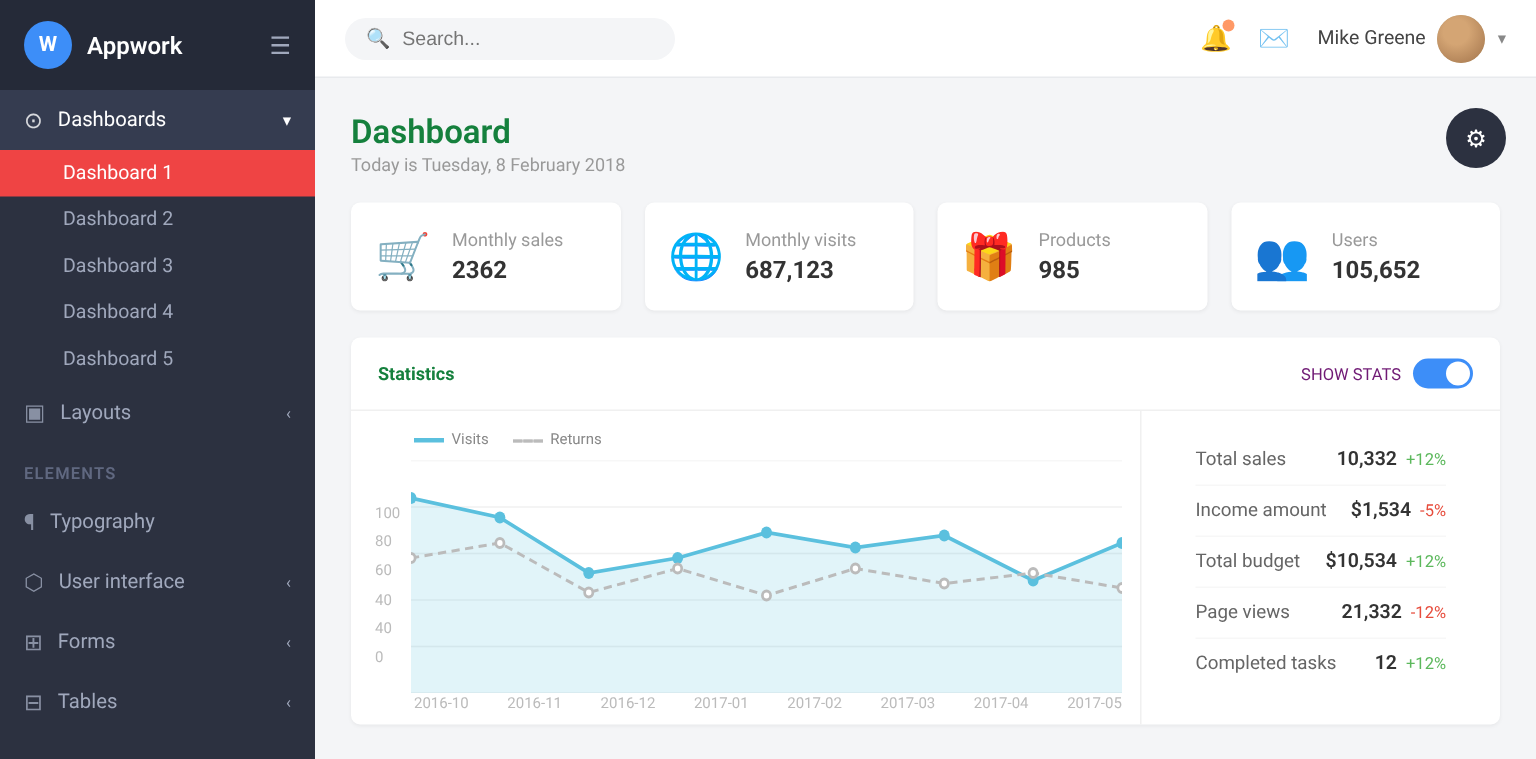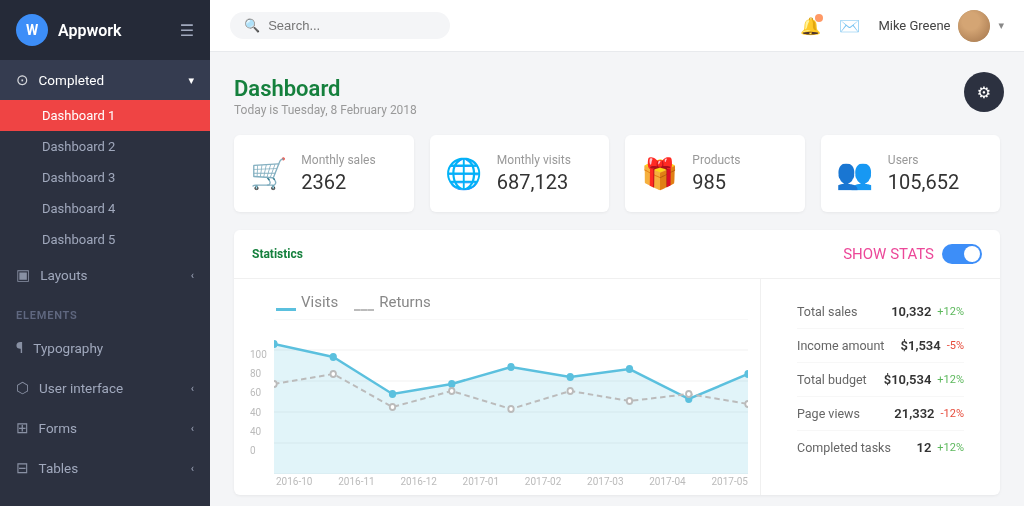--- a/index.html
+++ b/index.html
@@ -139,37 +139,37 @@
     .stat-card {
       background: #fff;
       border-radius: 6px;
       padding: 18px 16px;
       display: flex;
       align-items: center;
       gap: 14px;
       box-shadow: 0 1px 3px rgba(0,0,0,0.06);
     }
     .stat-card-label { font-size: 12px; color: #999; margin-bottom: 3px; }
-    .stat-card-value { font-size: 20px; font-weight: 400; color: #333; }
+    .stat-card-value { font-size: 16px; font-weight: 700; color: #333; }
 
     
     .stats-section {
       background: #fff;
       border-radius: 6px;
       box-shadow: 0 1px 3px rgba(0,0,0,0.06);
       overflow: hidden;
     }
     .stats-header {
       display: flex; align-items: center;
       padding: 14px 18px;
       border-bottom: 1px solid #f0f0f0;
     }
     .stats-title { font-size: 12px; font-weight: 700; color: #15803d; }
     .stats-toggle-wrap { margin-left: auto; display: flex; align-items: center; gap: 8px; }
-    .show-stats-label { font-size: 15px; color: #ec4899; }
+    .show-stats-label { font-size: 11px; color: #701a75; }
     .toggle {
       width: 40px; height: 20px;
       background: #3d8ef8;
       border-radius: 10px;
       position: relative; cursor: pointer;
     }
     .toggle-knob {
       width: 16px; height: 16px;
       background: #fff;
       border-radius: 50%;
@@ -183,21 +183,21 @@
     .chart-area {
       flex: 1;
       padding: 14px 12px 8px;
       position: relative;
       min-height: 200px;
     }
     .chart-legend {
       display: flex; align-items: center; gap: 16px;
       margin-bottom: 8px; padding-left: 30px;
     }
-    .legend-item { display: flex; align-items: flex-end; gap: 5px; font-size: 15px; color: #888; }
+    .legend-item { display: flex; align-items: center; gap: 5px; font-size: 10px; color: #888; }
     .legend-line { width: 20px; height: 3px; background: #5bc0de; }
     .legend-dash { width: 20px; height: 2px; background: #ccc; border-top: 2px dashed #bbb; }
 
     svg.chart { width: 100%; height: 155px; }
 
     .y-labels {
       position: absolute; left: 0; top: 30px; bottom: 18px;
       display: flex; flex-direction: column; justify-content: space-between;
       padding: 0 4px;
       font-size: 10px; color: #bbb;
@@ -235,21 +235,21 @@
   <div class="sidebar-logo">
     <div class="logo-icon">
       <span>W</span>
     </div>
     <span class="logo-text">Appwork</span>
     <span class="hamburger">☰</span>
   </div>
 
   <div class="nav-item active">
     <span class="nav-icon">⊙</span>
-    <span>Completed</span>
+    <span>Dashboards</span>
     <span class="chevron">▾</span>
   </div>
 
   <div class="sub-item active">Dashboard 1</div>
   <div class="sub-item">Dashboard 2</div>
   <div class="sub-item">Dashboard 3</div>
   <div class="sub-item">Dashboard 4</div>
   <div class="sub-item">Dashboard 5</div>
 
   <div class="nav-item">

